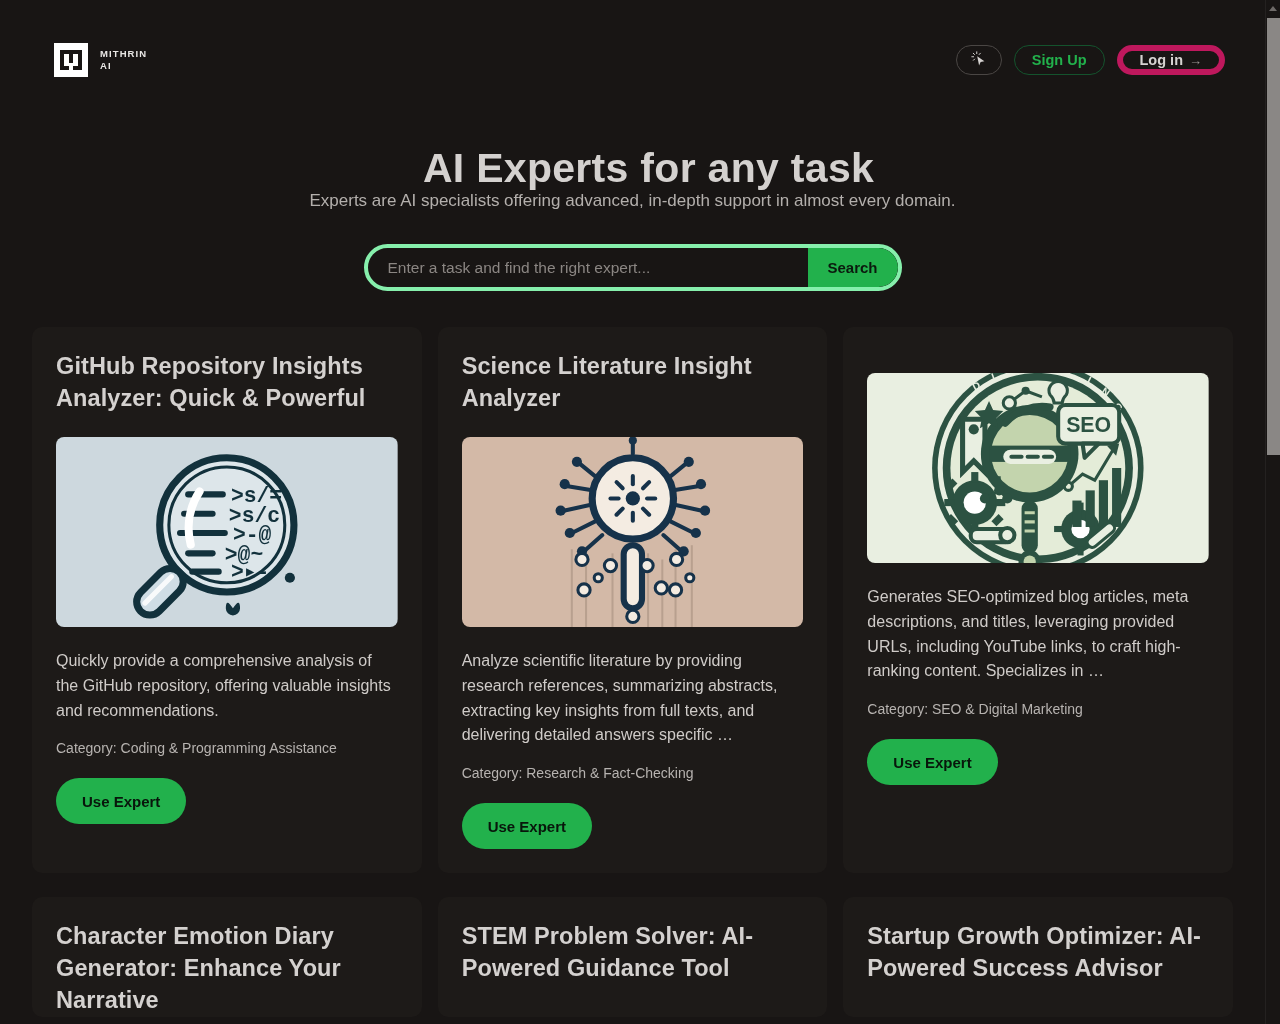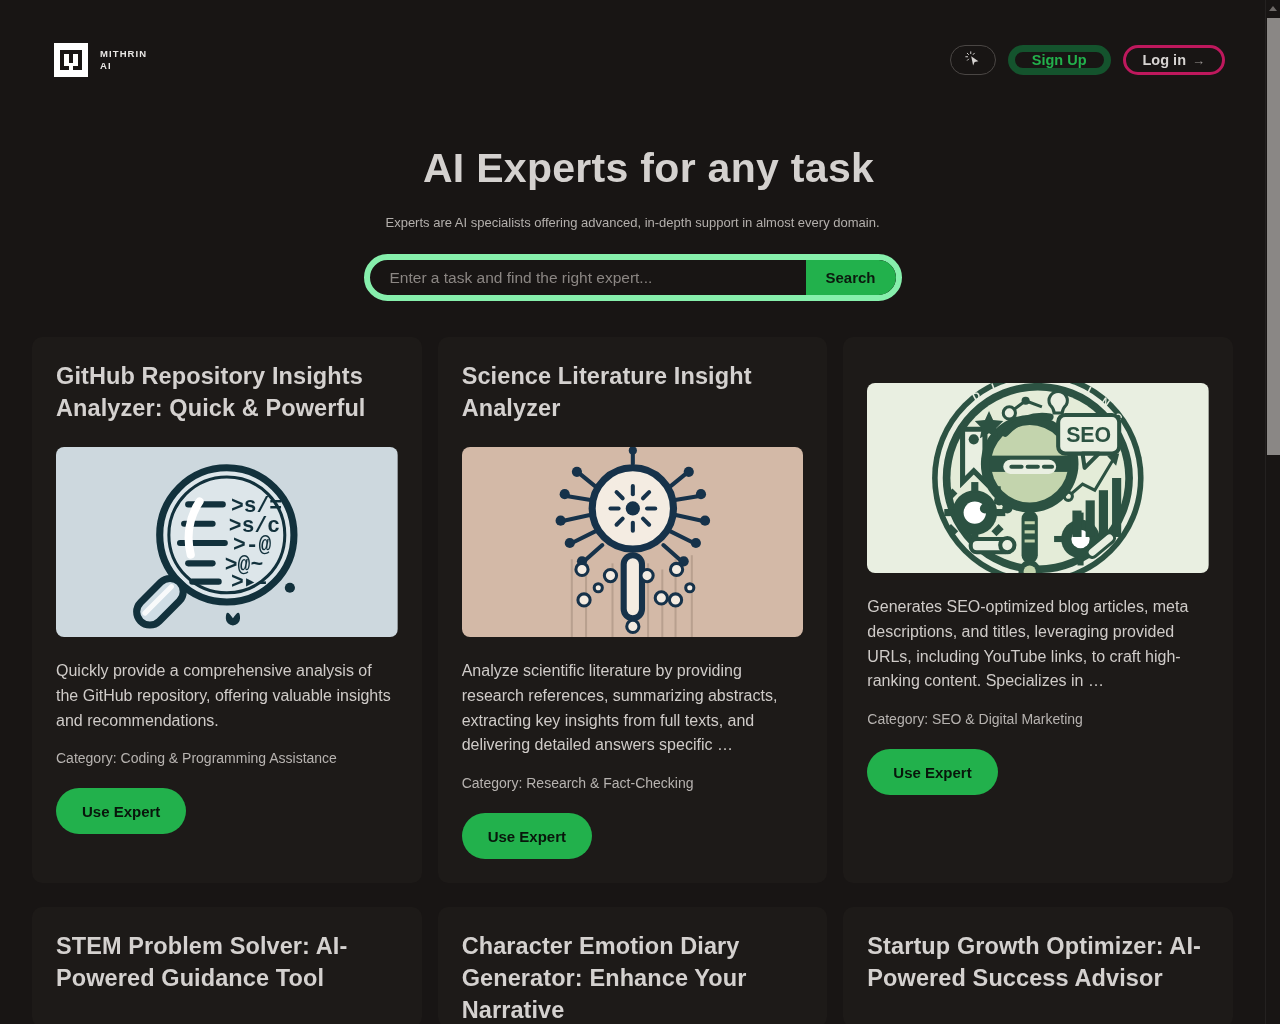--- a/index.html
+++ b/index.html
@@ -90,25 +90,25 @@
     display: flex;
     align-items: center;
     gap: 6px;
     font-size: 14.5px;
     font-weight: bold;
     background: transparent;
     cursor: pointer;
     white-space: nowrap;
   }
   .pill-btn.signup {
-    border: 7px solid #14532d;
+    border: 1px solid #14532d;
     color: #22b14c;
   }
   .pill-btn.login {
-    border: 3px solid #be185d;
+    border: 6px solid #be185d;
     color: #d6d3d1;
   }
   .pill-btn.login .arrow {
     font-size: 13px;
     color: #9a9593;
   }
 
   
   .hero {
     text-align: center;
@@ -118,32 +118,31 @@
   .hero h1 {
     font-size: 41px;
     font-weight: bold;
     letter-spacing: 0.3px;
     color: #d4d1cf;
     line-height: 1.1;
     padding-left: 32px;
   }
 
   .hero p.sub {
-    margin-top: 24px;
-    font-size: 13px;
+    font-size: 17px;
     color: #b3afac;
     font-weight: normal;
   }
 
   
   .search-wrap {
-    margin: 24px auto 0;
+    margin: 33px auto 0;
     width: 538px;
     height: 47px;
-    border: 6px solid #86efac;
+    border: 4px solid #86efac;
     border-radius: 999px;
     display: flex;
     align-items: stretch;
     overflow: hidden;
     background: #181514;
   }
   .search-input {
     flex: 1;
     border: none;
     outline: none;
@@ -568,24 +567,24 @@
       </div>
       <p class="desc">Generates SEO-optimized blog articles, meta descriptions, and titles, leveraging provided URLs, including YouTube links, to craft high-ranking content. Specializes in …</p>
       <p class="cat">Category: SEO &amp; Digital Marketing</p>
       <button class="use-btn">Use Expert</button>
     </div>
 
   </div>
 
   <div class="grid row2">
     <div class="card">
+      <h2>Character Emotion Diary Generator: Enhance Your Narrative</h2>
+    </div>
+    <div class="card">
       <h2>STEM Problem Solver: AI-Powered Guidance Tool</h2>
-    </div>
-    <div class="card">
-      <h2>Character Emotion Diary Generator: Enhance Your Narrative</h2>
     </div>
     <div class="card">
       <h2>Startup Growth Optimizer: AI-Powered Success Advisor</h2>
     </div>
   </div>
 
 </div>
 
 <div class="scrollbar">
   <div class="sb-arrow up"></div>

